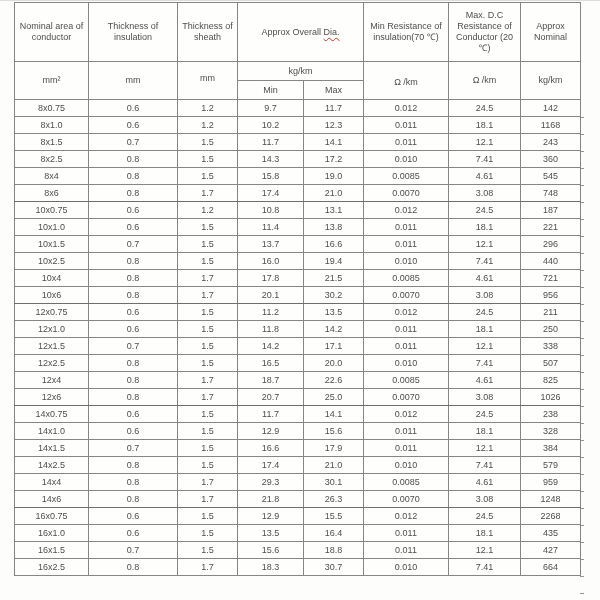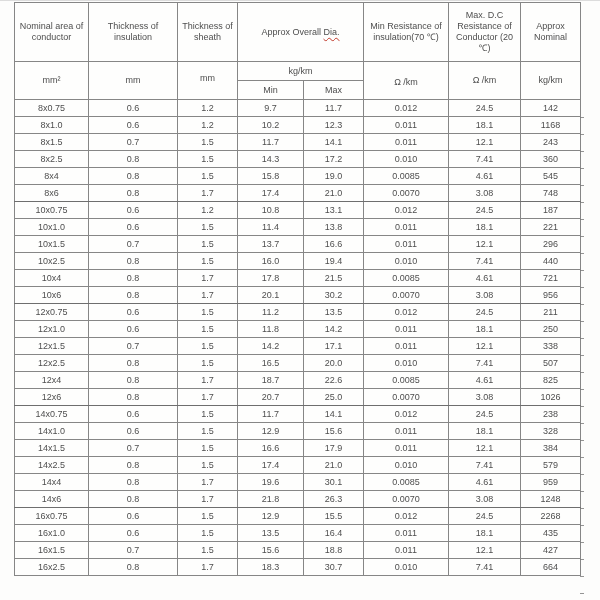--- a/index.html
+++ b/index.html
@@ -317,21 +317,21 @@
     <td>17.4</td>
     <td>21.0</td>
     <td>0.010</td>
     <td>7.41</td>
     <td>579</td>
   </tr>
         <tr>
     <td>14x4</td>
     <td>0.8</td>
     <td>1.7</td>
-    <td>19.6</td>
+    <td>29.3</td>
     <td>30.1</td>
     <td>0.0085</td>
     <td>4.61</td>
     <td>959</td>
   </tr>
         <tr class="group-end">
     <td>14x6</td>
     <td>0.8</td>
     <td>1.7</td>
     <td>21.8</td>

